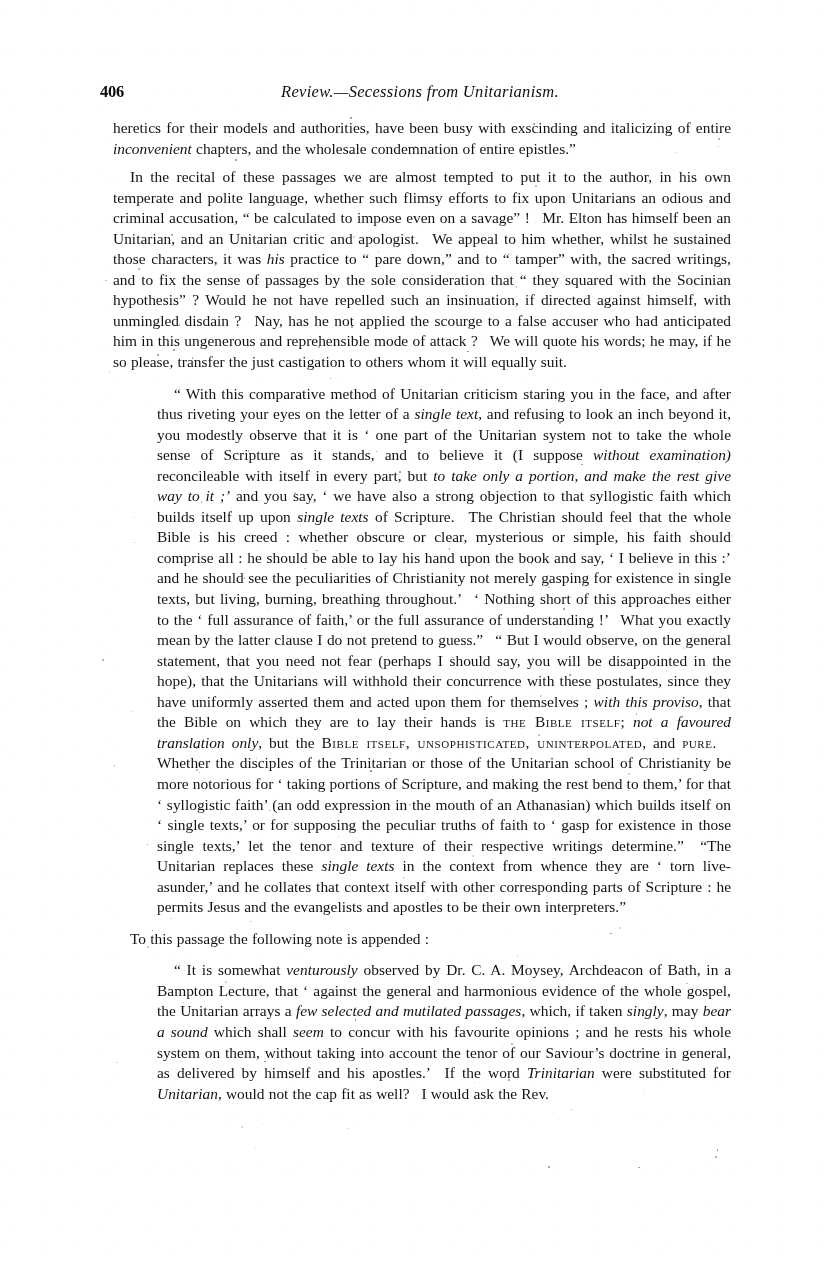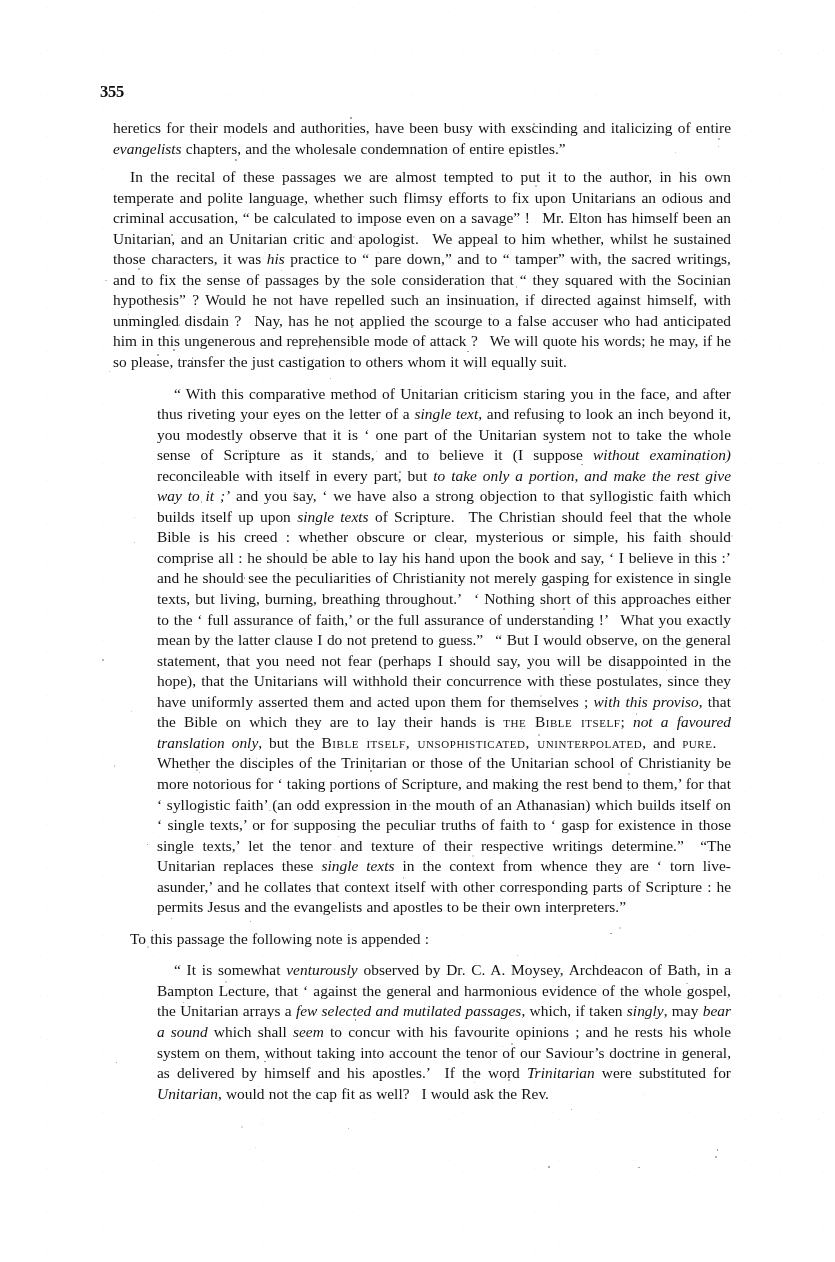--- a/index.html
+++ b/index.html
@@ -100,26 +100,27 @@
   }
 </style>
 </head>
 <body>
 
 <div class="page">
 
   <div class="grain"></div>
 
   <div class="running-head">
-    <span class="folio">355</span>
+    <span class="folio">406</span>
+    <span class="head-title">Review.—Secessions from Unitarianism.</span>
   </div>
 
   <div class="column">
 
-    <p class="noindent"><span>heretics for their models and authorities, have been busy with exscinding and italicizing of entire </span><i>evangelists</i><span> chapters, and the wholesale condemnation of entire epistles.”</span></p>
+    <p class="noindent"><span>heretics for their models and authorities, have been busy with exscinding and italicizing of entire </span><i>inconvenient</i><span> chapters, and the wholesale condemnation of entire epistles.”</span></p>
     <div class="gap-sm"></div>
 
     <p class="indent"><span>In the recital of these passages we are almost tempted to put it to the author, in his own temperate and polite language, whether such flimsy efforts to fix upon Unitarians an odious and criminal accusation, “ be calculated to impose even on a savage” !  Mr. Elton has himself been an Unitarian, and an Unitarian critic and apologist.  We appeal to him whether, whilst he sustained those characters, it was </span><i>his</i><span> practice to “ pare down,” and to “ tamper” with, the sacred writings, and to fix the sense of passages by the sole consideration that “ they squared with the Socinian hypothesis” ? Would he not have repelled such an insinuation, if directed against himself, with unmingled disdain ?  Nay, has he not applied the scourge to a false accuser who had anticipated him in this ungenerous and reprehensible mode of attack ?  We will quote his words; he may, if he so please, transfer the just castigation to others whom it will equally suit.</span></p>
     <div class="gap-md"></div>
 
     <p class="quote"><span>“ With this comparative method of Unitarian criticism staring you in the face, and after thus riveting your eyes on the letter of a </span><i>single text</i><span>, and refusing to look an inch beyond it, you modestly observe that it is ‘ one part of the Unitarian system not to take the whole sense of Scripture as it stands, and to believe it (I suppose </span><i>without examination)</i><span> reconcileable with itself in every part, but </span><i>to take only a portion, and make the rest give way to it ;’</i><span> and you say, ‘ we have also a strong objection to that syllogistic faith which builds itself up upon </span><i>single texts</i><span> of Scripture.  The Christian should feel that the whole Bible is his creed : whether obscure or clear, mysterious or simple, his faith should comprise all : he should be able to lay his hand upon the book and say, ‘ I believe in this :’ and he should see the peculiarities of Christianity not merely gasping for existence in single texts, but living, burning, breathing throughout.’  ‘ Nothing short of this approaches either to the ‘ full assurance of faith,’ or the full assurance of understanding !’  What you exactly mean by the latter clause I do not pretend to guess.”  “ But I would observe, on the general statement, that you need not fear (perhaps I should say, you will be disappointed in the hope), that the Unitarians will withhold their concurrence with these postulates, since they have uniformly asserted them and acted upon them for themselves ; </span><i>with this proviso</i><span>, that the Bible on which they are to lay their hands is </span><span class="sc">the Bible itself</span><span>; </span><i>not a favoured translation only</i><span>, but the </span><span class="sc">Bible itself, unsophisticated, uninterpolated</span><span>, and </span><span class="sc">pure</span><span>.  Whether the disciples of the Trinitarian or those of the Unitarian school of Christianity be more notorious for ‘ taking portions of Scripture, and making the rest bend to them,’ for that ‘ syllogistic faith’ (an odd expression in the mouth of an Athanasian) which builds itself on ‘ single texts,’ or for supposing the peculiar truths of faith to ‘ gasp for existence in those single texts,’ let the tenor and texture of their respective writings determine.”  “The Unitarian replaces these </span><i>single texts</i><span> in the context from whence they are ‘ torn live-asunder,’ and he collates that context itself with other corresponding parts of Scripture : he permits Jesus and the evangelists and apostles to be their own interpreters.”</span></p>
     <div class="gap-md"></div>
 
     <p class="indent"><span>To this passage the following note is appended :</span></p>
     <div class="gap-md"></div>

